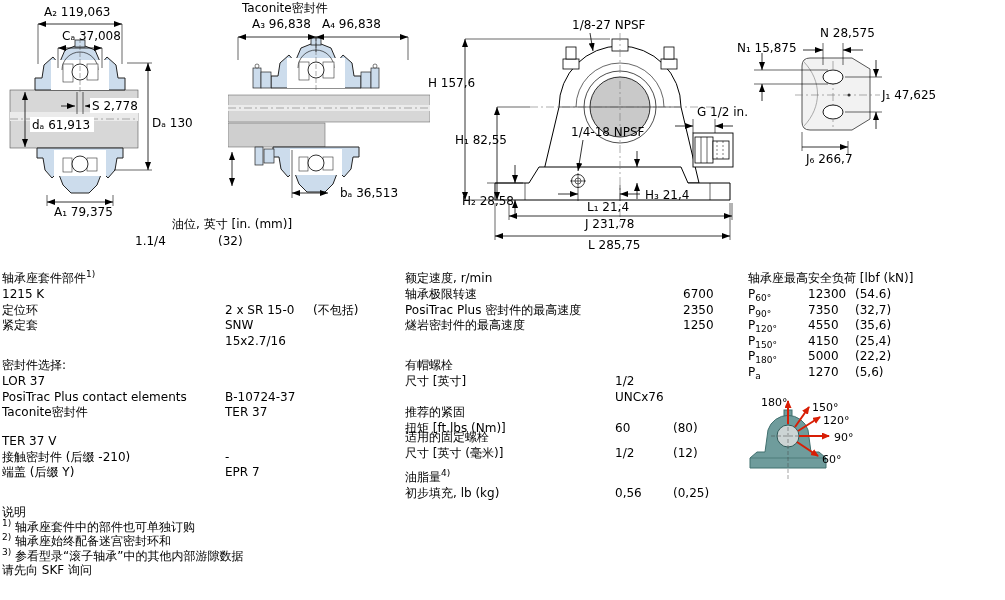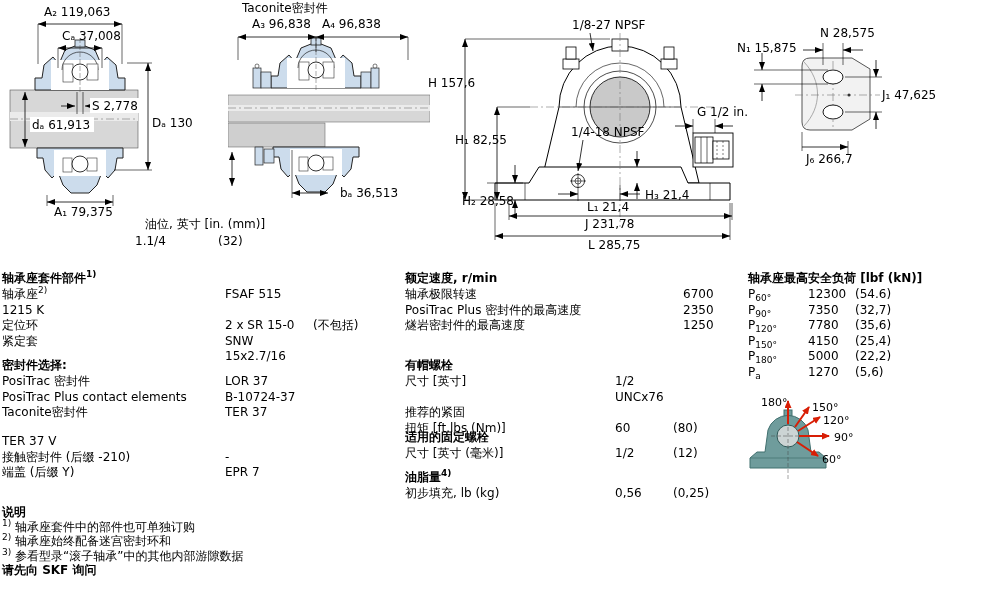--- a/index.html
+++ b/index.html
@@ -11,27 +11,27 @@
   svg text{font-family:"DejaVu Sans","Liberation Sans",sans-serif;font-size:12px;fill:#000}
   svg text.sm{font-size:11px}
   .dim{stroke:#000;stroke-width:.8;fill:none}
   .thin{stroke:#000;stroke-width:.6;fill:none}
   .cl{stroke:#777;stroke-width:.6;fill:none;stroke-dasharray:8 3 2 3}
   .row{display:grid;line-height:15.5px}
   .g3{grid-template-columns:223px 88px auto}
   .gm{grid-template-columns:210px 58px auto}
   .gs{grid-template-columns:278px auto}
   .gl{grid-template-columns:60px 47px auto}
-  .hd{font-weight:bold;line-height:17px}
+  .hd{font-weight:normal;line-height:17px}
   sup{font-size:9px;line-height:0}
   sub{font-size:9px;line-height:0}
   .notes div{line-height:14.6px}
   .oil{line-height:17px}
   .oil .l2{display:grid;grid-template-columns:83px auto}
-  .oil .l1{margin-left:10px}
+  .oil .l1{margin-left:37px}
 </style>
 </head>
 <body>
 
 <svg class="abs" style="left:6px;top:2px" width="222" height="216" viewBox="0 0 222 216">
   <defs>
     <marker id="a1" markerUnits="userSpaceOnUse" markerWidth="9" markerHeight="8" refX="8" refY="3" orient="auto-start-reverse">
       <path d="M0,0L8,3L0,6Z" fill="#000"></path>
     </marker>
   </defs>
@@ -307,44 +307,38 @@
     <line x1="67" y1="117" x2="67" y2="136" class="thin"></line>
     <line x1="113" y1="126" x2="113" y2="139" class="thin"></line>
     <line x1="67" y1="132" x2="113" y2="132" class="dim" marker-end="url(#a4m)"></line>
     <text x="71" y="148">J₆ 266,7</text>
   </g>
 </svg>
 
 <div class="abs" style="left:2px;top:270px;width:400px">
   <div class="hd"><span>轴承座套件部件</span><sup>1)</sup></div>
   <div class="row g3">
-    <span><span>轴承座</span><sup>2)</sup></span>
-    <span>FSAF 515</span>
-    <span></span>
-  </div>
-  <div class="row g3">
     <span>1215 K</span>
     <span></span>
   </div>
   <div class="row g3">
     <span><span>定位环</span><sup></sup></span>
     <span>2 x SR 15-0</span>
     <span>(不包括)</span>
   </div>
   <div class="row g3">
     <span><span>紧定套</span><sup></sup></span>
     <span>SNW 15x2.7/16</span>
     <span></span>
   </div>
 </div>
 
 <div class="abs" style="left:2px;top:357px;width:400px">
   <div class="hd">密封件选择:</div>
   <div class="row g3">
-    <span>PosiTrac 密封件</span>
     <span>LOR 37</span>
       <span></span>
   </div>
   <div class="row g3">
     <span>PosiTrac Plus contact elements</span>
     <span>B-10724-37</span>
       <span></span>
   </div>
   <div class="row g3">
     <span>Taconite密封件</span>
@@ -438,21 +432,21 @@
     <span>12300</span>
     <span>(54.6)</span>
   </div>
   <div class="row gl">
     <span><span>P</span><sub>90°</sub></span>
     <span>7350</span>
     <span>(32,7)</span>
   </div>
   <div class="row gl">
     <span><span>P</span><sub>120°</sub></span>
-    <span>7780</span>
+    <span>4550</span>
     <span>(35,6)</span>
   </div>
   <div class="row gl">
     <span><span>P</span><sub>150°</sub></span>
     <span>4150</span>
     <span>(25,4)</span>
   </div>
   <div class="row gl">
     <span><span>P</span><sub>180°</sub></span>
     <span>5000</span>

